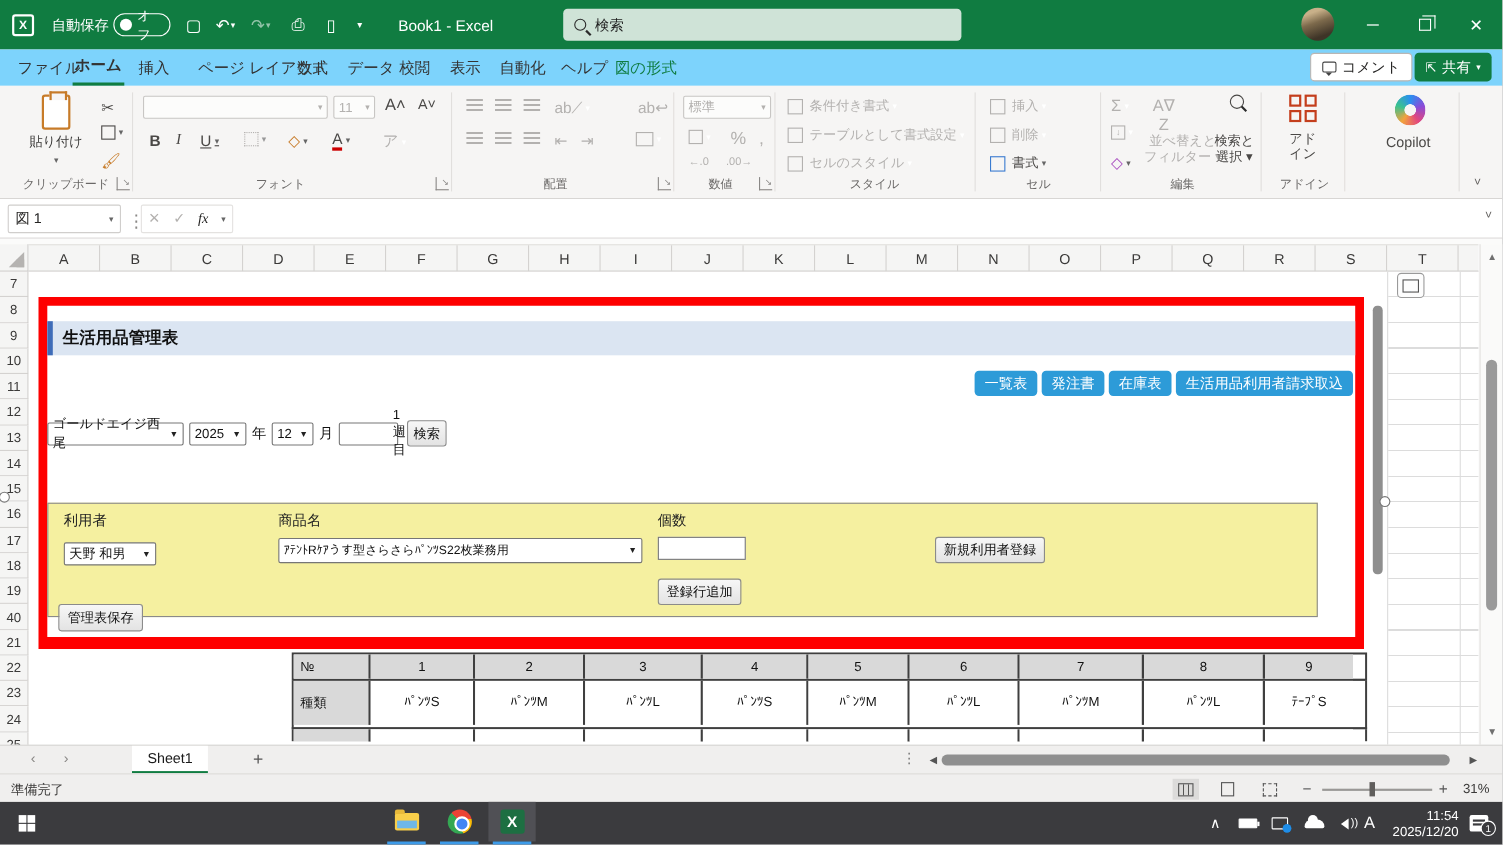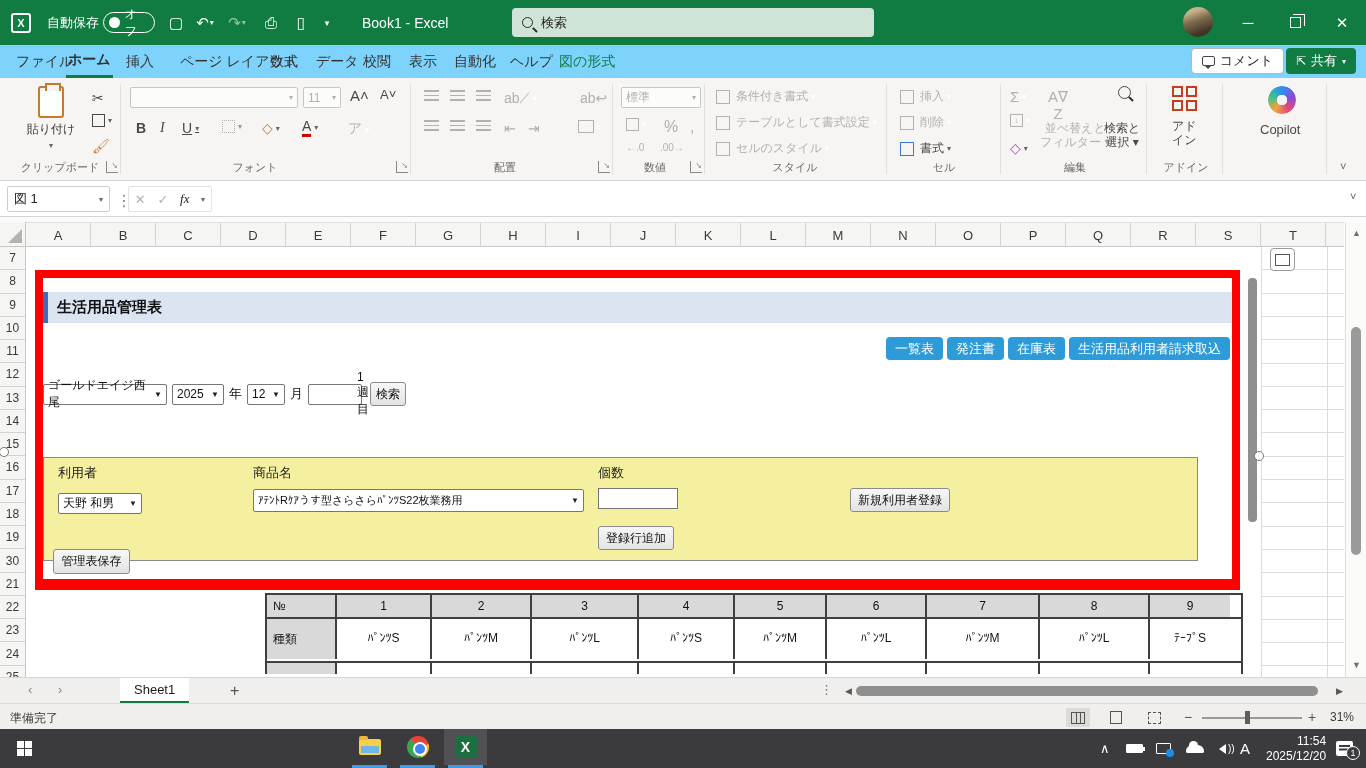--- a/index.html
+++ b/index.html
@@ -422,21 +422,21 @@
         <div class="rowcell" style="top: 99.78px; height: 23.26px;">10</div>
         <div class="rowcell" style="top: 123.04px; height: 23.26px;">11</div>
         <div class="rowcell" style="top: 146.3px; height: 23.26px;">12</div>
         <div class="rowcell" style="top: 169.56px; height: 23.26px;">13</div>
         <div class="rowcell" style="top: 192.82px; height: 23.26px;">14</div>
         <div class="rowcell" style="top: 216.08px; height: 23.26px;">15</div>
         <div class="rowcell" style="top: 239.34px; height: 23.26px;">16</div>
         <div class="rowcell" style="top: 262.6px; height: 23.26px;">17</div>
         <div class="rowcell" style="top: 285.86px; height: 23.26px;">18</div>
         <div class="rowcell" style="top: 309.12px; height: 23.26px;">19</div>
-        <div class="rowcell" style="top: 332.38px; height: 23.26px;">30</div>
+        <div class="rowcell" style="top: 332.38px; height: 23.26px;">40</div>
         <div class="rowcell" style="top: 355.64px; height: 23.26px;">21</div>
         <div class="rowcell" style="top: 378.9px; height: 23.26px;">22</div>
         <div class="rowcell" style="top: 402.16px; height: 23.26px;">23</div>
         <div class="rowcell" style="top: 425.42px; height: 23.26px;">24</div>
         <div class="rowcell" style="top: 448.68px; height: 23.26px;">25</div>
       </div>
     <div class="canvas"></div>
     <div class="tgrid">
         <span class="v2"></span>
       </div>

